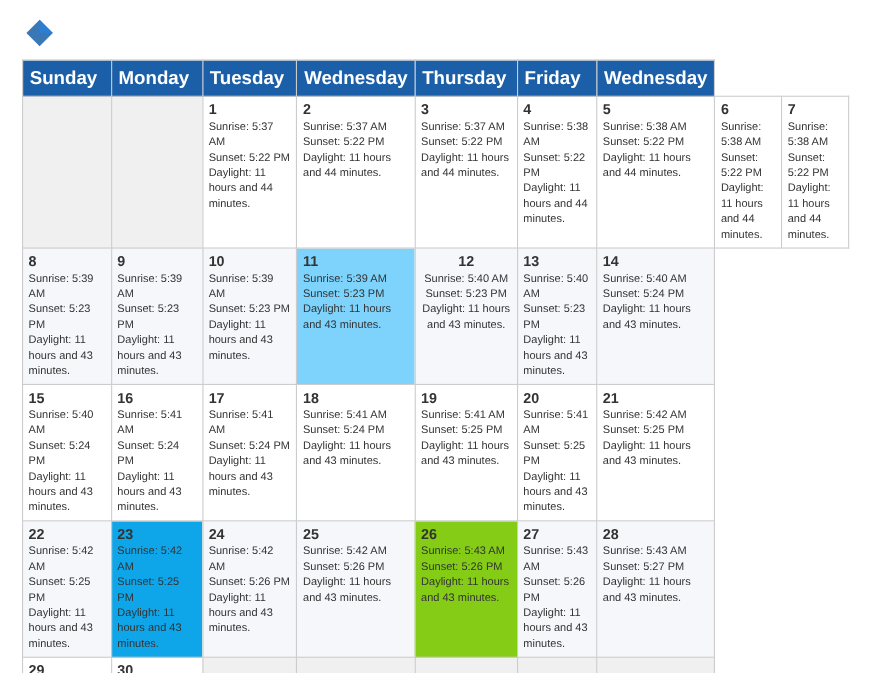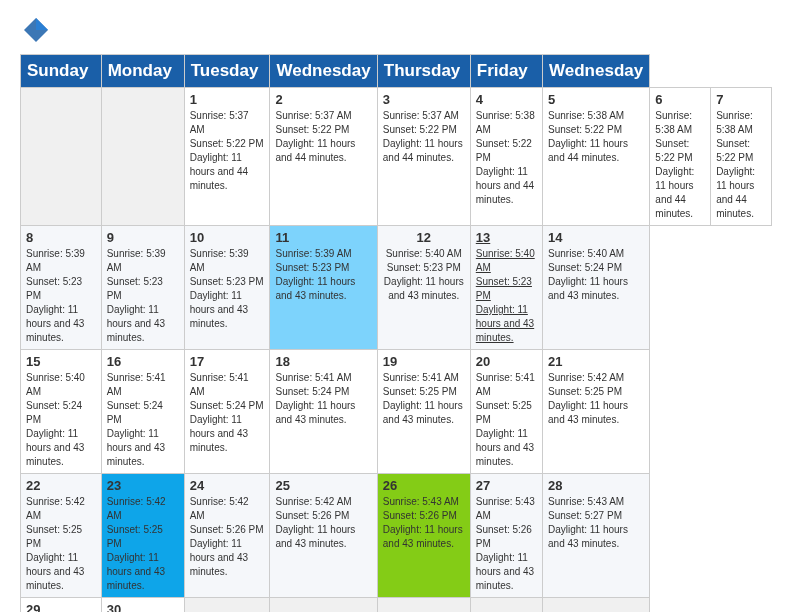--- a/index.html
+++ b/index.html
@@ -138,21 +138,21 @@
         <td style="background: rgb(255, 255, 255);"><span class="day-number">5</span><span class="day-info">Sunrise: 5:38 AM<br>Sunset: 5:22 PM<br>Daylight: 11 hours and 44 minutes.</span></td>
         <td style="background: rgb(255, 255, 255);"><span class="day-number">6</span><span class="day-info">Sunrise: 5:38 AM<br>Sunset: 5:22 PM<br>Daylight: 11 hours and 44 minutes.</span></td>
         <td style="background: rgb(255, 255, 255);"><span class="day-number">7</span><span class="day-info">Sunrise: 5:38 AM<br>Sunset: 5:22 PM<br>Daylight: 11 hours and 44 minutes.</span></td>
       </tr>
       <tr>
         <td style="background: rgb(245, 247, 250);"><span class="day-number">8</span><span class="day-info">Sunrise: 5:39 AM<br>Sunset: 5:23 PM<br>Daylight: 11 hours and 43 minutes.</span></td>
         <td style="background: rgb(245, 247, 250);"><span class="day-number">9</span><span class="day-info">Sunrise: 5:39 AM<br>Sunset: 5:23 PM<br>Daylight: 11 hours and 43 minutes.</span></td>
         <td style="background: rgb(245, 247, 250);"><span class="day-number">10</span><span class="day-info">Sunrise: 5:39 AM<br>Sunset: 5:23 PM<br>Daylight: 11 hours and 43 minutes.</span></td>
         <td style="background: #7dd3fc;"><span class="day-number">11</span><span class="day-info">Sunrise: 5:39 AM<br>Sunset: 5:23 PM<br>Daylight: 11 hours and 43 minutes.</span></td>
         <td style="background: rgb(245, 247, 250); text-align: center;"><span class="day-number">12</span><span class="day-info">Sunrise: 5:40 AM<br>Sunset: 5:23 PM<br>Daylight: 11 hours and 43 minutes.</span></td>
-        <td style="background: rgb(245, 247, 250); text-decoration: underline;"><span class="day-number">13</span><span class="day-info">Sunrise: 5:40 AM<br>Sunset: 5:23 PM<br>Daylight: 11 hours and 43 minutes.</span></td>
+        <td style="background: rgb(245, 247, 250);"><span class="day-number">13</span><span class="day-info">Sunrise: 5:40 AM<br>Sunset: 5:23 PM<br>Daylight: 11 hours and 43 minutes.</span></td>
         <td style="background: rgb(245, 247, 250);"><span class="day-number">14</span><span class="day-info">Sunrise: 5:40 AM<br>Sunset: 5:24 PM<br>Daylight: 11 hours and 43 minutes.</span></td>
       </tr>
       <tr>
         <td style="background: rgb(255, 255, 255);"><span class="day-number">15</span><span class="day-info">Sunrise: 5:40 AM<br>Sunset: 5:24 PM<br>Daylight: 11 hours and 43 minutes.</span></td>
         <td style="background: rgb(255, 255, 255);"><span class="day-number">16</span><span class="day-info">Sunrise: 5:41 AM<br>Sunset: 5:24 PM<br>Daylight: 11 hours and 43 minutes.</span></td>
         <td style="background: rgb(255, 255, 255);"><span class="day-number">17</span><span class="day-info">Sunrise: 5:41 AM<br>Sunset: 5:24 PM<br>Daylight: 11 hours and 43 minutes.</span></td>
         <td style="background: rgb(255, 255, 255);"><span class="day-number">18</span><span class="day-info">Sunrise: 5:41 AM<br>Sunset: 5:24 PM<br>Daylight: 11 hours and 43 minutes.</span></td>
         <td style="background: rgb(255, 255, 255);"><span class="day-number">19</span><span class="day-info">Sunrise: 5:41 AM<br>Sunset: 5:25 PM<br>Daylight: 11 hours and 43 minutes.</span></td>
         <td style="background: rgb(255, 255, 255);"><span class="day-number">20</span><span class="day-info">Sunrise: 5:41 AM<br>Sunset: 5:25 PM<br>Daylight: 11 hours and 43 minutes.</span></td>
         <td style="background: rgb(255, 255, 255);"><span class="day-number">21</span><span class="day-info">Sunrise: 5:42 AM<br>Sunset: 5:25 PM<br>Daylight: 11 hours and 43 minutes.</span></td>

